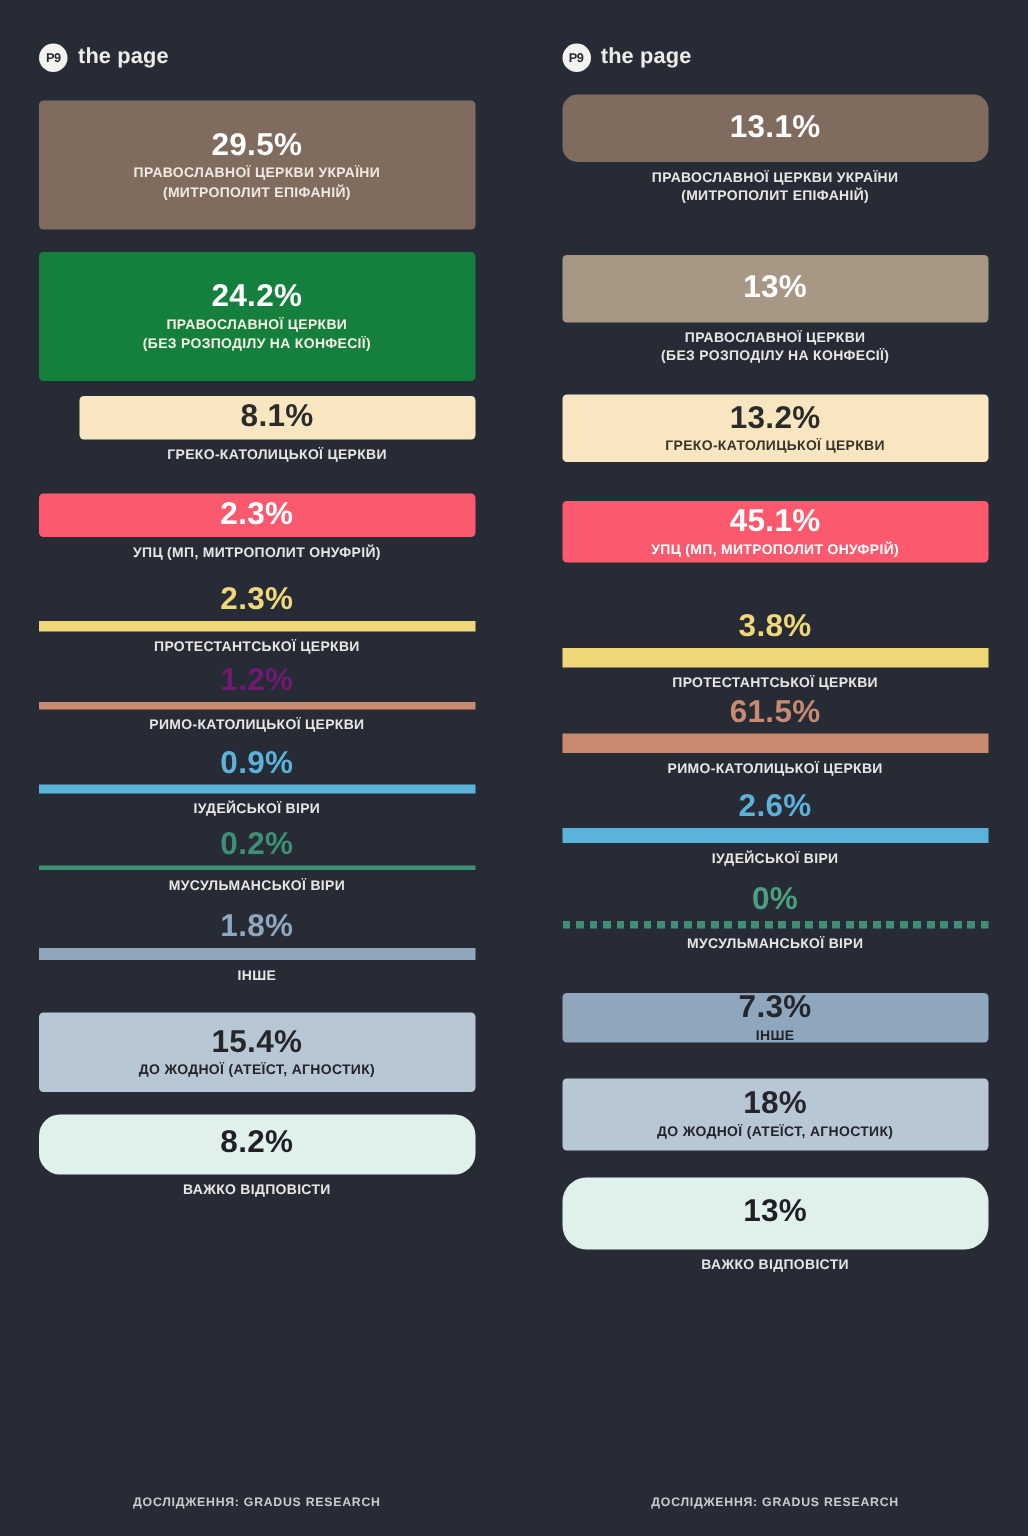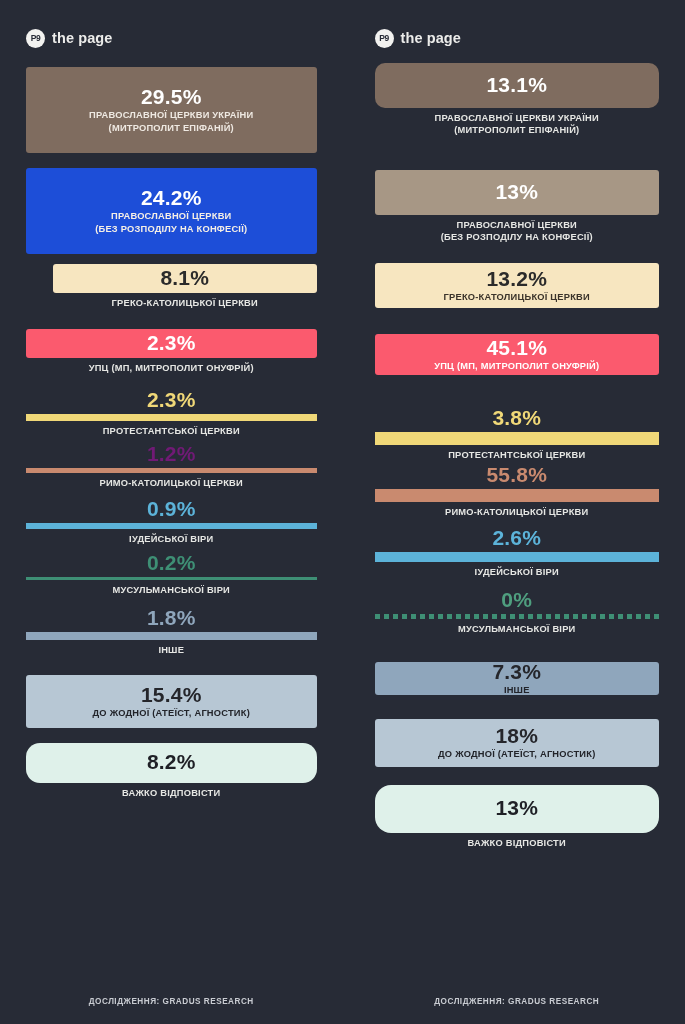--- a/index.html
+++ b/index.html
@@ -164,21 +164,21 @@
 
     <div class="chart" id="chart-left">
         <div class="row" style="top: 5px;">
           <div class="bar inside" style="height: 86px; background: rgb(127, 108, 95); border-radius: 3px;">
             <div class="value" style="color: rgb(255, 255, 255);">29.5%</div>
             <div class="label" style="color: rgb(239, 233, 226);">ПРАВОСЛАВНОЇ ЦЕРКВИ УКРАЇНИ
 (МИТРОПОЛИТ ЕПІФАНІЙ)</div>
           </div>
         </div>
         <div class="row" style="top: 106px;">
-          <div class="bar inside" style="height: 86px; background: #1d4ed8; border-radius: 3px;">
+          <div class="bar inside" style="height: 86px; background: #15803d; border-radius: 3px;">
             <div class="value" style="color: rgb(255, 255, 255);">24.2%</div>
             <div class="label" style="color: rgb(245, 239, 230);">ПРАВОСЛАВНОЇ ЦЕРКВИ
 (БЕЗ РОЗПОДІЛУ НА КОНФЕСІЇ)</div>
           </div>
         </div>
         <div class="row" style="top: 202px; padding-left: 27px;">
           <div class="bar inside" style="height: 29px; background: rgb(247, 230, 192); border-radius: 3px;">
             <div class="value" style="color: rgb(43, 43, 43);">8.1%</div>
             <div class="label label-below" style="color: rgb(230, 231, 228);">ГРЕКО-КАТОЛИЦЬКОЇ ЦЕРКВИ</div>
           </div>
@@ -274,21 +274,21 @@
           </div>
         </div>
         <div class="row" style="top: 370px;">
           <div class="bar" style="height: 13px; background: rgb(240, 216, 120);">
             <div class="value value-above" style="color: rgb(240, 216, 120);">3.8%</div>
             <div class="label label-below" style="color: rgb(230, 231, 228);">ПРОТЕСТАНТСЬКОЇ ЦЕРКВИ</div>
           </div>
         </div>
         <div class="row" style="top: 427px;">
           <div class="bar" style="height: 13px; background: rgb(201, 138, 111);">
-            <div class="value value-above" style="color: rgb(201, 138, 111);">55.8%</div>
+            <div class="value value-above" style="color: rgb(201, 138, 111);">61.5%</div>
             <div class="label label-below" style="color: rgb(230, 231, 228);">РИМО-КАТОЛИЦЬКОЇ ЦЕРКВИ</div>
           </div>
         </div>
         <div class="row" style="top: 490px;">
           <div class="bar" style="height: 10px; background: rgb(92, 179, 217);">
             <div class="value value-above" style="color: rgb(92, 179, 217);">2.6%</div>
             <div class="label label-below" style="color: rgb(230, 231, 228);">ІУДЕЙСЬКОЇ ВІРИ</div>
           </div>
         </div>
         <div class="row" style="top: 552px;">

